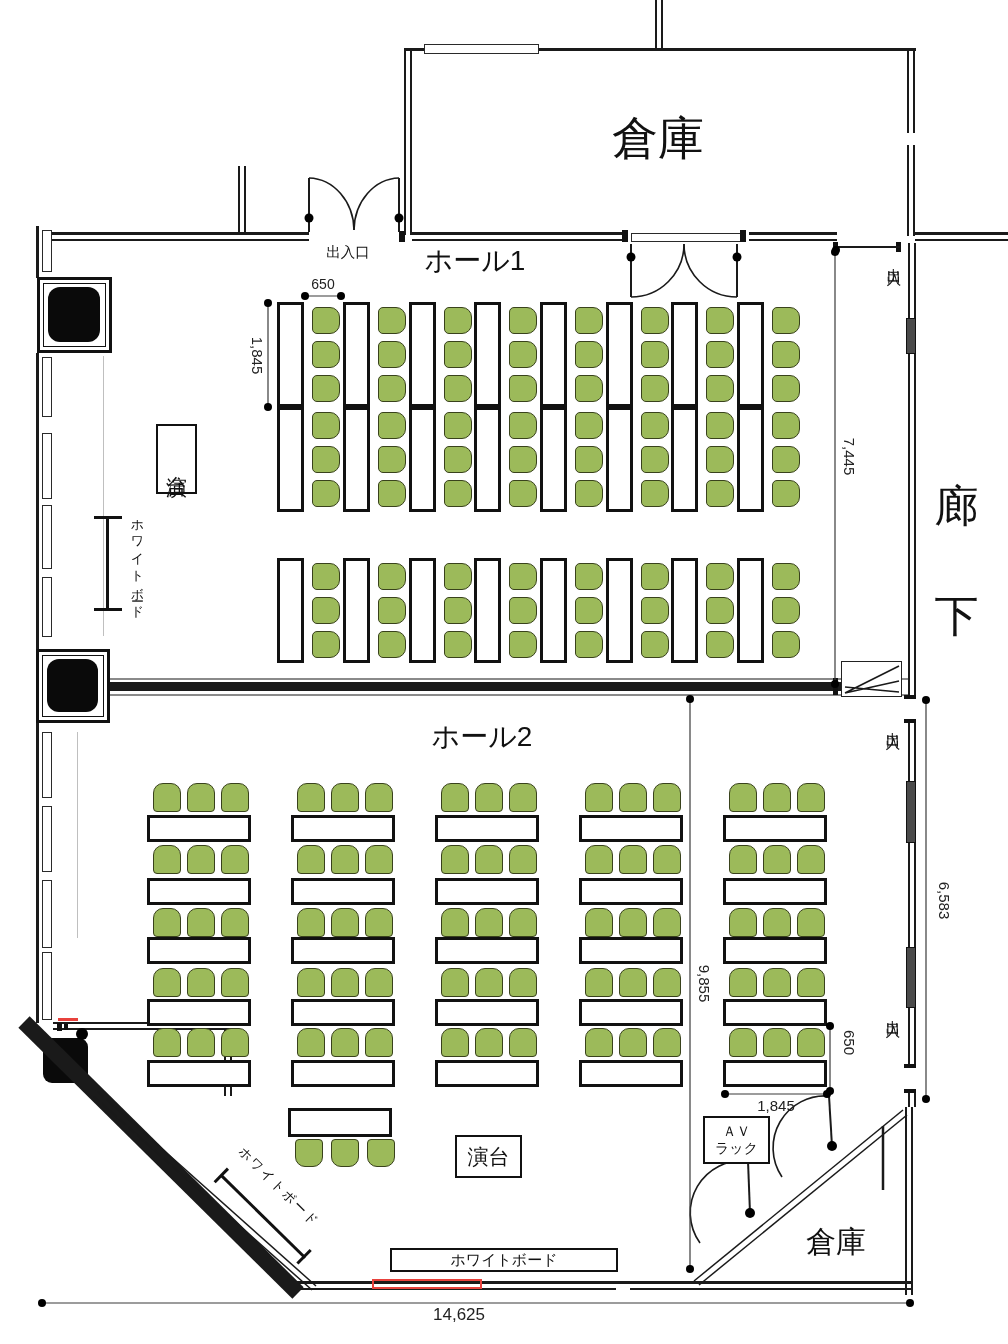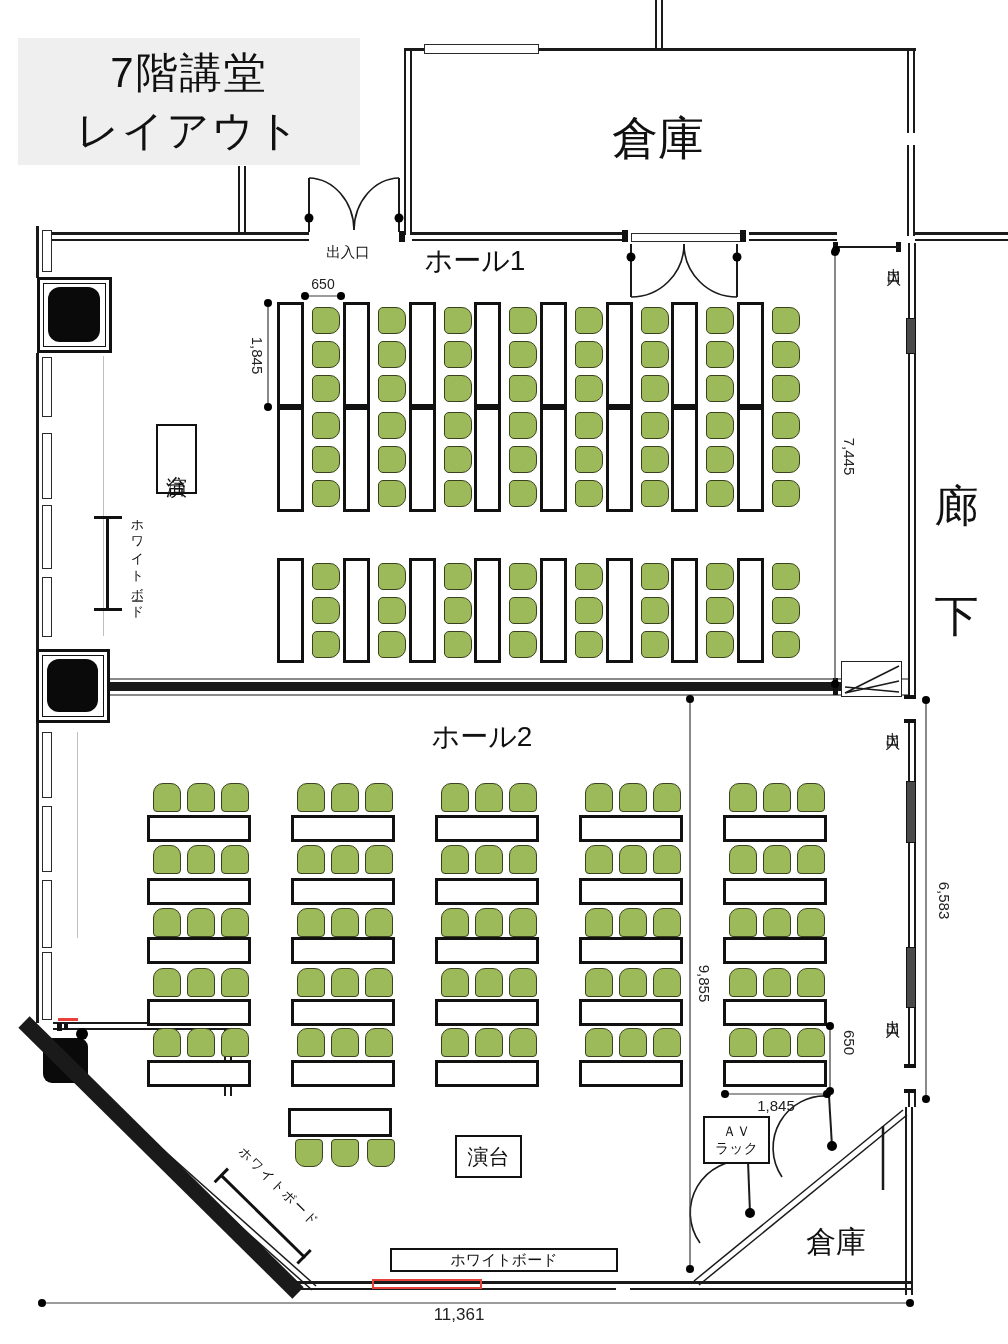--- a/index.html
+++ b/index.html
@@ -376,24 +376,20 @@
         <circle cx="399" cy="218" r="4.5"></circle>
         <circle cx="631" cy="257" r="4.5"></circle>
         <circle cx="737" cy="257" r="4.5"></circle>
         <circle cx="836" cy="250" r="4"></circle>
         <circle cx="750" cy="1213" r="5"></circle>
         <circle cx="832" cy="1146" r="5"></circle>
         <circle cx="82" cy="1034" r="6"></circle>
       </g>
   </svg>
 
-  <div class="titlebox">
-    <div>7階講堂</div>
-    <div>レイアウト</div>
-  </div>
 
   <div class="lbl" style="left:558px;top:108px;width:200px;font-size:46px;text-align:center;">倉庫</div>
   <div class="lbl" style="left:405px;top:242px;width:140px;font-size:28px;text-align:center;">ホール1</div>
   <div class="lbl" style="left:412px;top:718px;width:140px;font-size:28px;text-align:center;">ホール2</div>
   <div class="lbl vtext" style="left:928px;top:446px;font-size:44px;letter-spacing:118px;">廊下</div>
   <div class="lbl" style="left:775px;top:1222px;width:122px;font-size:30px;text-align:center;">倉庫</div>
 
   <div class="lbl" style="left:320px;top:243px;width:56px;font-size:14.5px;text-align:center;">出入口</div>
   <div class="lbl vtext" style="left:884px;top:257px;font-size:14.5px;letter-spacing:2px;">出入口</div>
   <div class="lbl vtext" style="left:883px;top:721px;font-size:14.5px;letter-spacing:2px;">出入口</div>
@@ -429,18 +425,18 @@
   </div>
   <div class="lbl" style="left:247px;top:1143px;width:140px;font-size:13px;letter-spacing:2px;transform:rotate(44.5deg);transform-origin:0 0;">ホワイトボード</div>
 
   <div class="dimlbl" style="left:299px;top:276px;width:48px;font-size:14px;">650</div>
   <div class="dimlbl rot90" style="left:226px;top:347px;width:62px;">1,845</div>
   <div class="dimlbl rot90" style="left:818px;top:448px;width:62px;">7,445</div>
   <div class="dimlbl rot90" style="left:913px;top:892px;width:62px;">6,583</div>
   <div class="dimlbl rot90" style="left:673px;top:975px;width:62px;">9,855</div>
   <div class="dimlbl rot90" style="left:818px;top:1034px;width:62px;">650</div>
   <div class="dimlbl" style="left:740px;top:1097px;width:72px;">1,845</div>
-  <div class="dimlbl" style="left:414px;top:1305px;width:90px;font-size:17px;">11,361</div>
+  <div class="dimlbl" style="left:414px;top:1305px;width:90px;font-size:17px;">14,625</div>
 
   <div class="abs" style="left:58px;top:1018px;width:20px;height:3px;background:#e8413c;"></div>
   <div class="abs" style="left:372px;top:1279px;width:110px;height:10px;border:2px solid #e8413c;box-sizing:border-box;"></div>
 
 </div>
 
 </body></html>

